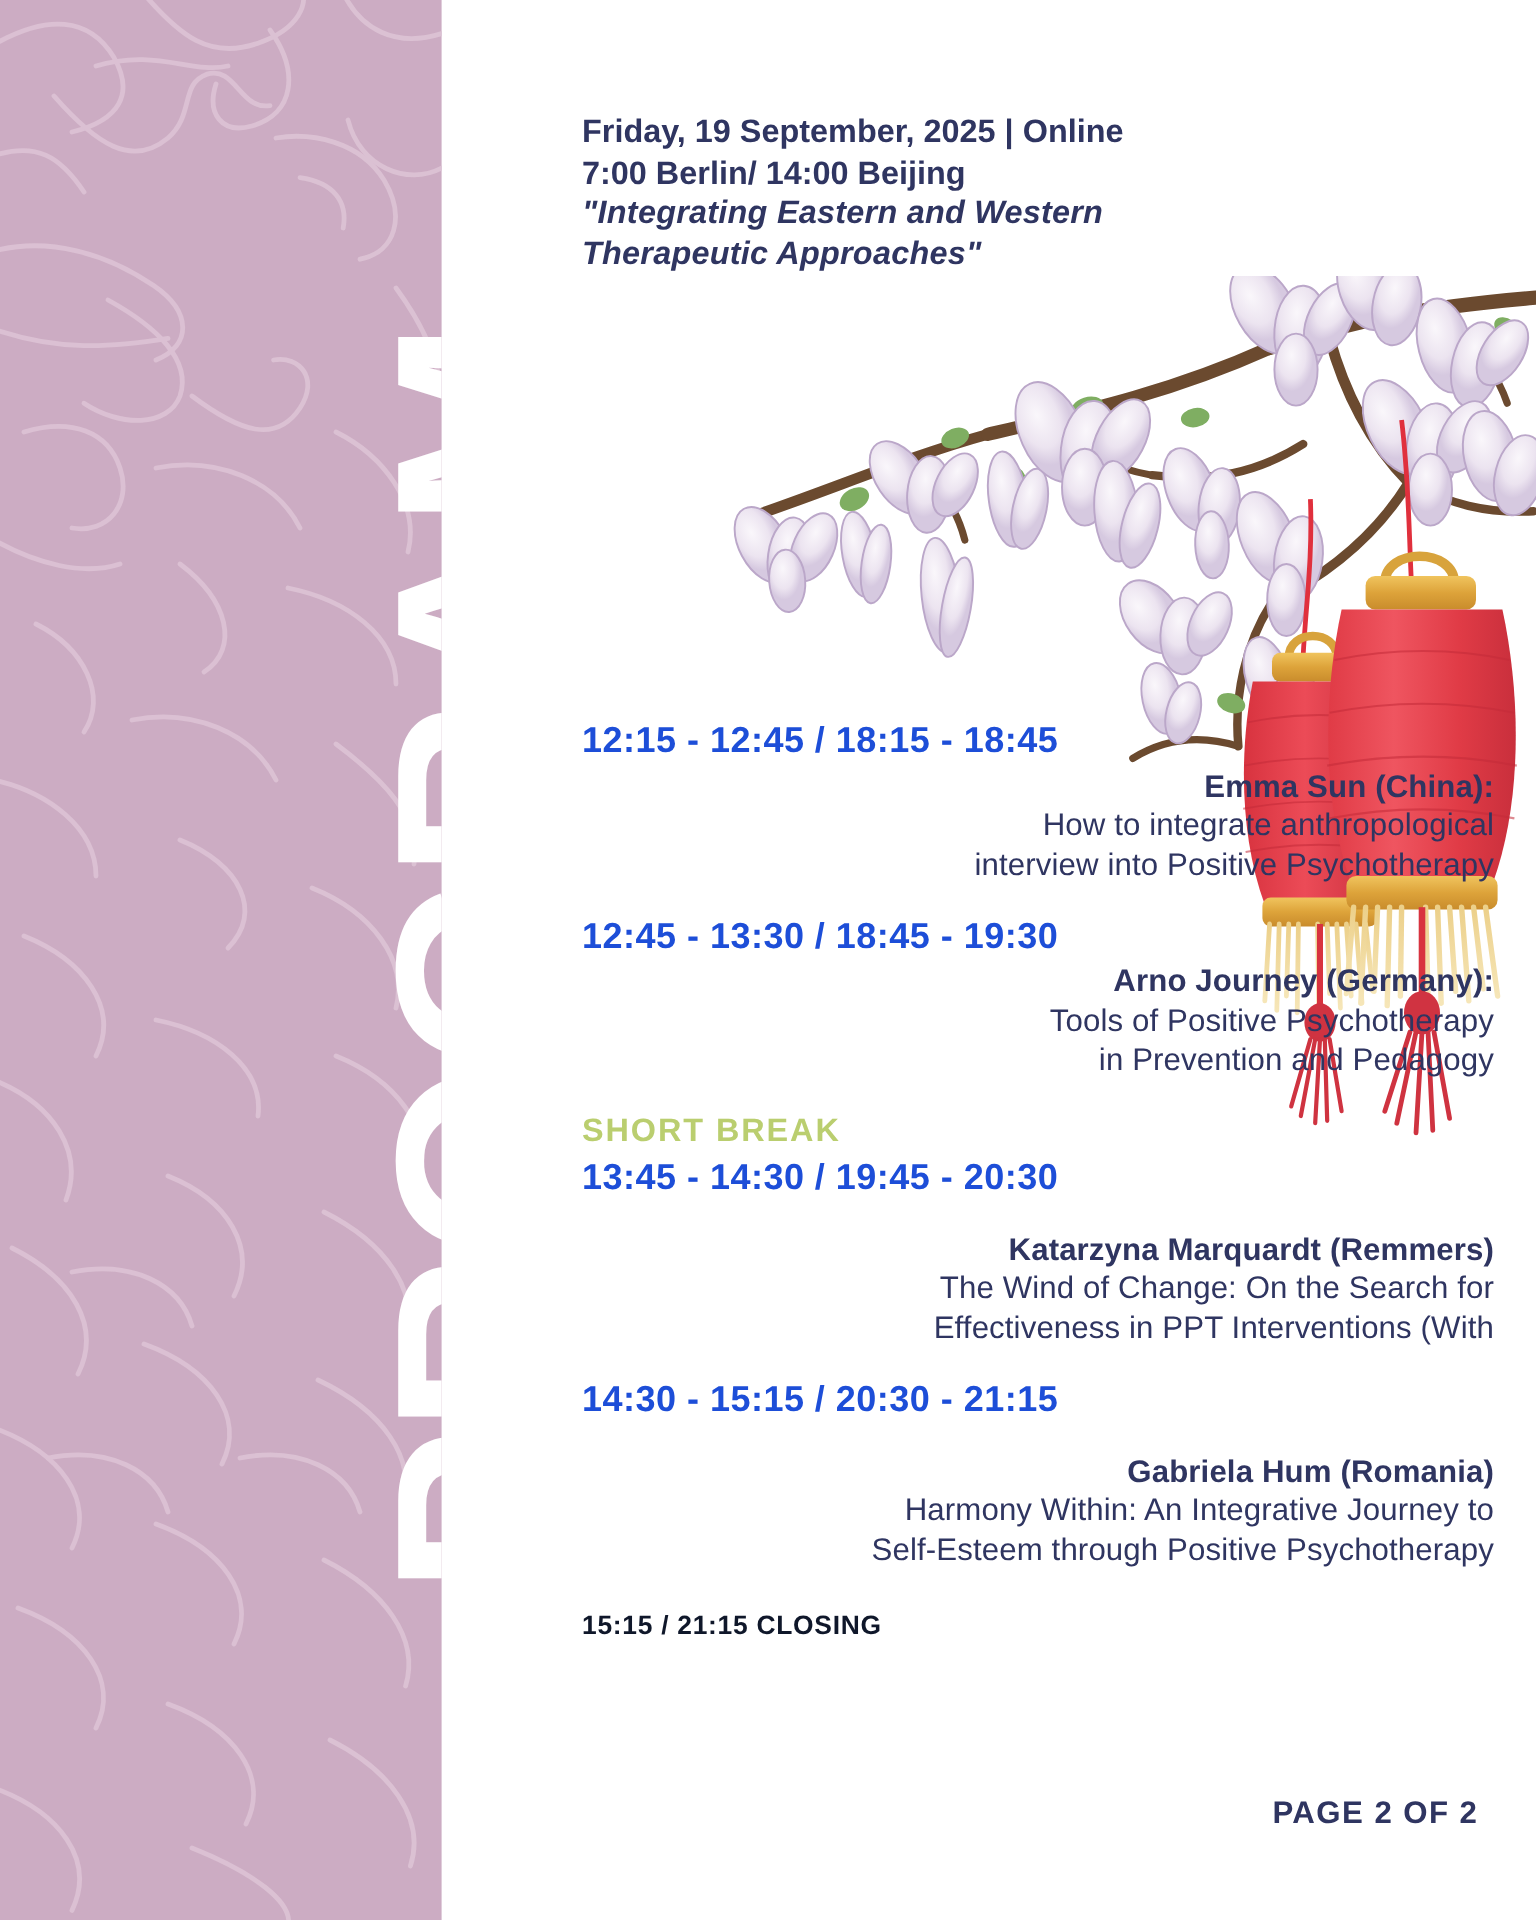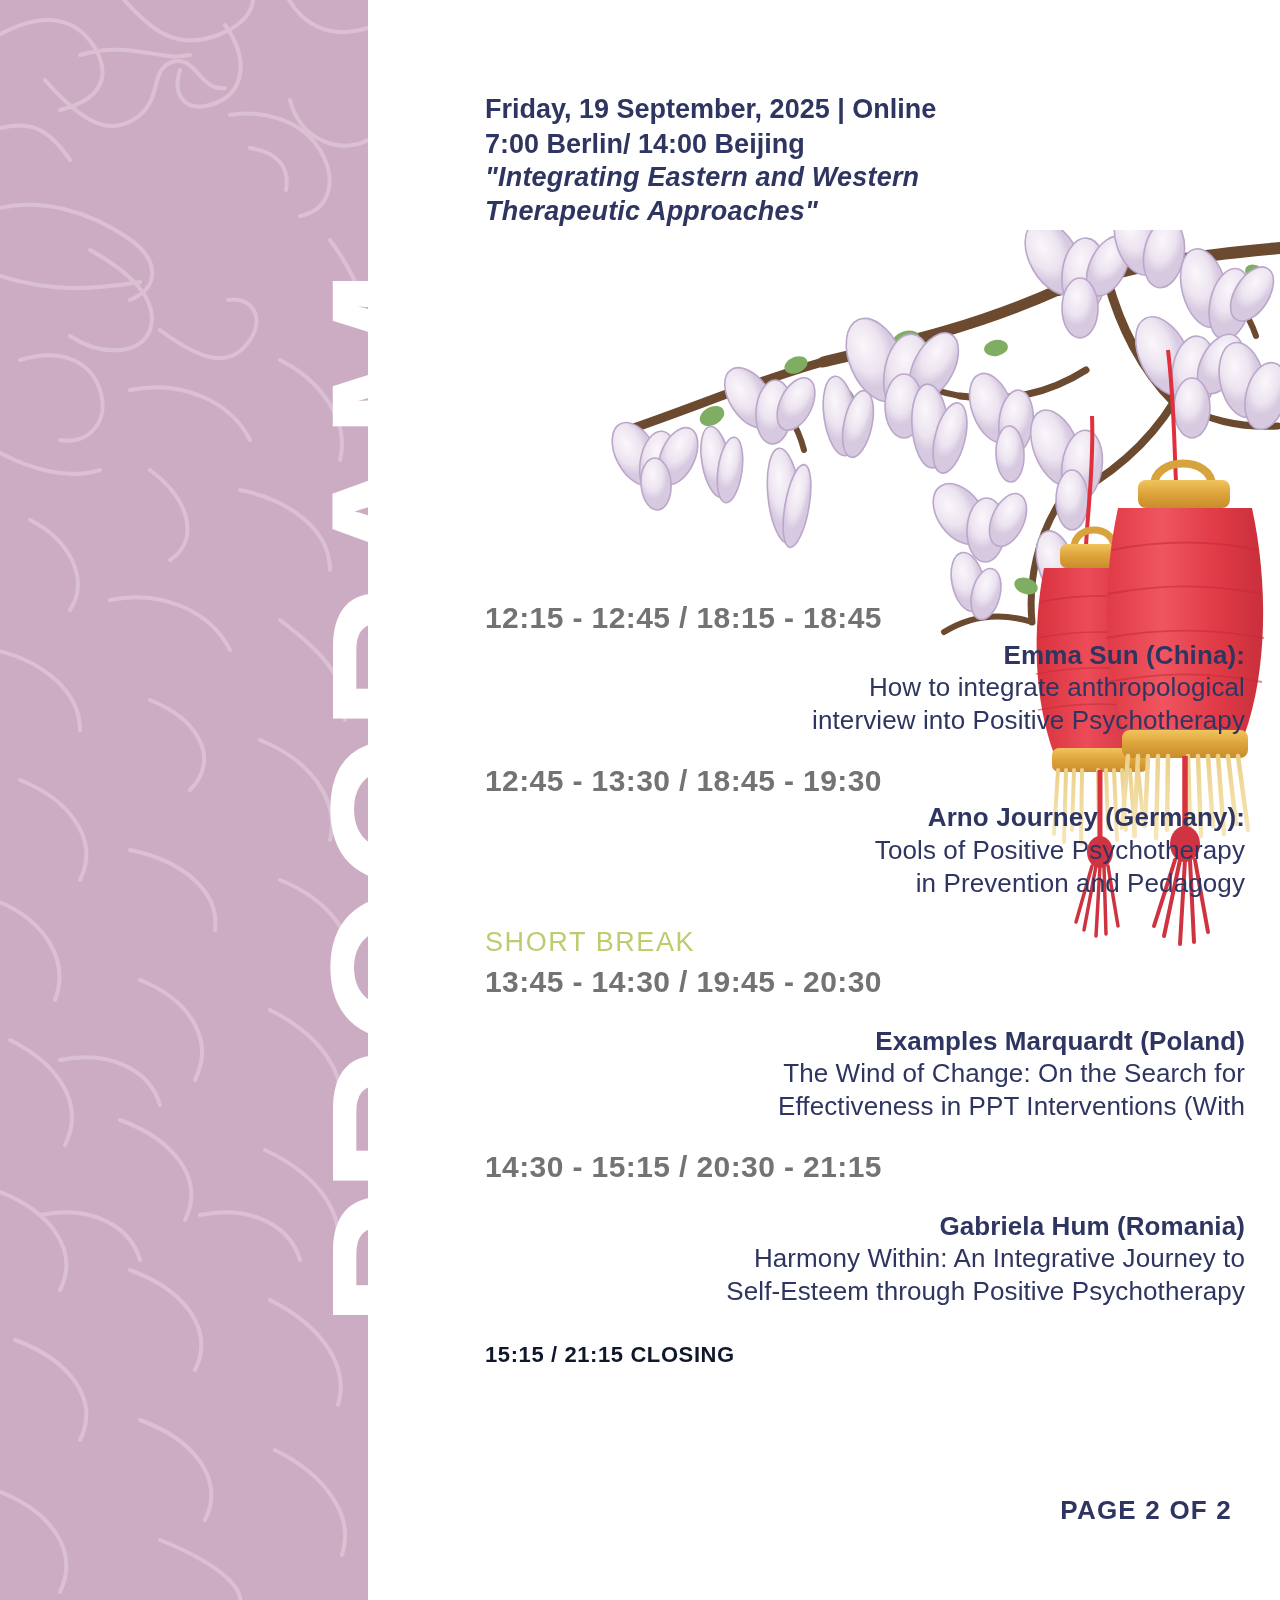--- a/index.html
+++ b/index.html
@@ -103,21 +103,21 @@
     position: absolute;
     left: 117px;
     top: 600px;
     width: 760px;
     z-index: 4;
   }
   .sess {
     margin-bottom: 26px;
   }
   .sess-time {
-    color: #737373;
+    color: #1d4ed8;
     font-size: 30px;
     font-weight: 700;
     letter-spacing: 0.4px;
     line-height: 1.22;
     white-space: nowrap;
   }
   .sess-body {
     padding-left: 28px;
     margin-top: 2px;
     text-align: right;
@@ -132,21 +132,21 @@
   .sess-topic {
     color: #2f3561;
     font-size: 26px;
     font-weight: 400;
     line-height: 1.26;
     letter-spacing: 0.1px;
   }
   .break-label {
     color: #bace6f;
     font-size: 27px;
-    font-weight: 400;
+    font-weight: 700;
     letter-spacing: 1.6px;
     line-height: 1.2;
     margin-bottom: 6px;
   }
   .sess-gap-lg .sess-body { margin-top: 24px; }
   .closing {
     color: #0f172a;
     font-size: 22px;
     font-weight: 700;
     letter-spacing: 0.6px;
@@ -474,21 +474,21 @@
         <div class="sess-speaker">Arno Journey (Germany):</div>
         <div class="sess-topic">Tools of Positive Psychotherapy</div>
         <div class="sess-topic">in Prevention and Pedagogy</div>
       </div>
     </div>
 
     <div class="sess sess-gap-lg">
       <div class="break-label">SHORT BREAK</div>
       <div class="sess-time">13:45 - 14:30 / 19:45 - 20:30</div>
       <div class="sess-body">
-        <div class="sess-speaker">Examples Marquardt (Poland)</div>
+        <div class="sess-speaker">Katarzyna Marquardt (Remmers)</div>
         <div class="sess-topic">The Wind of Change: On the Search for</div>
         <div class="sess-topic">Effectiveness in PPT Interventions (With</div>
       </div>
     </div>
 
     <div class="sess sess-gap-lg">
       <div class="sess-time">14:30 - 15:15 / 20:30 - 21:15</div>
       <div class="sess-body">
         <div class="sess-speaker">Gabriela Hum (Romania)</div>
         <div class="sess-topic">Harmony Within: An Integrative Journey to</div>

